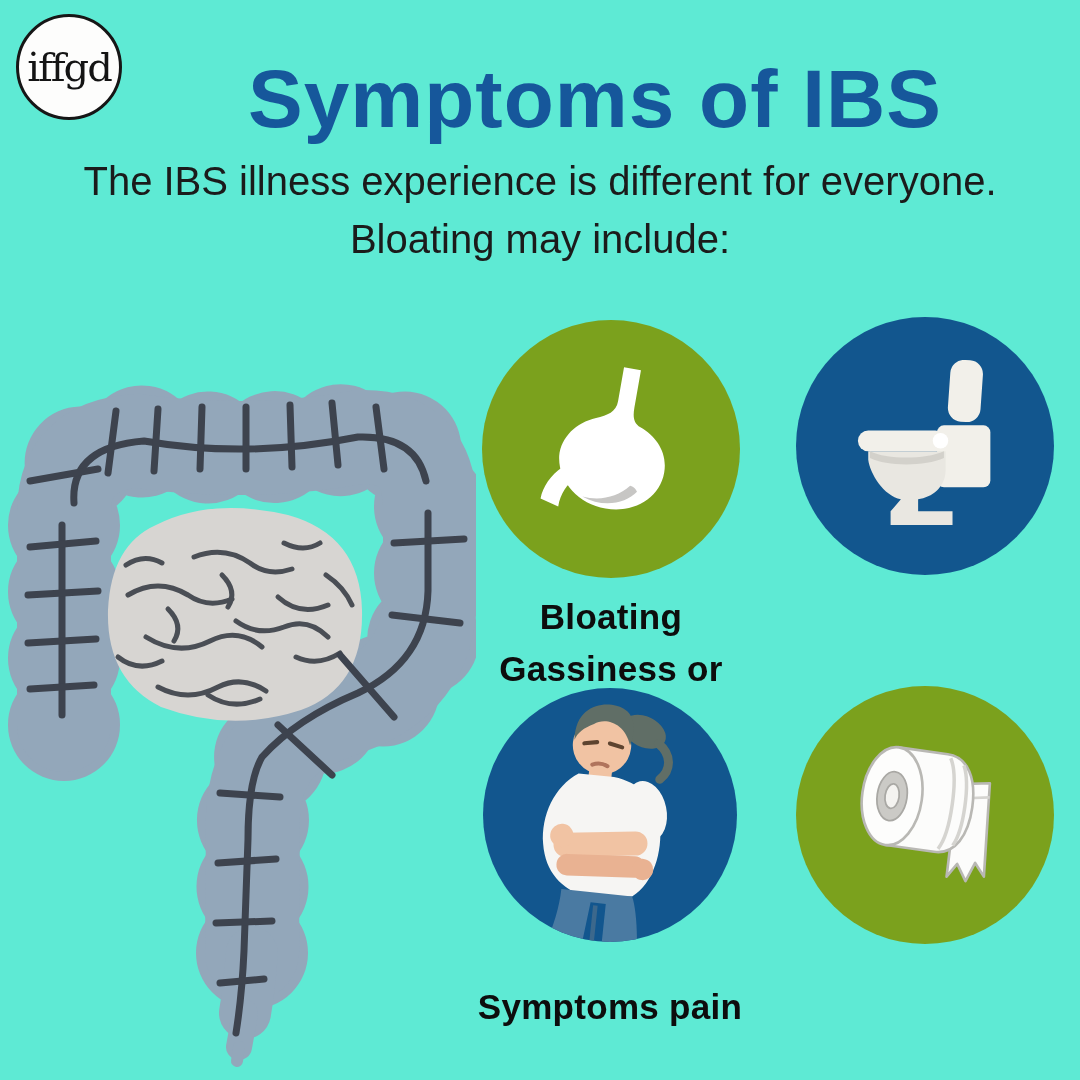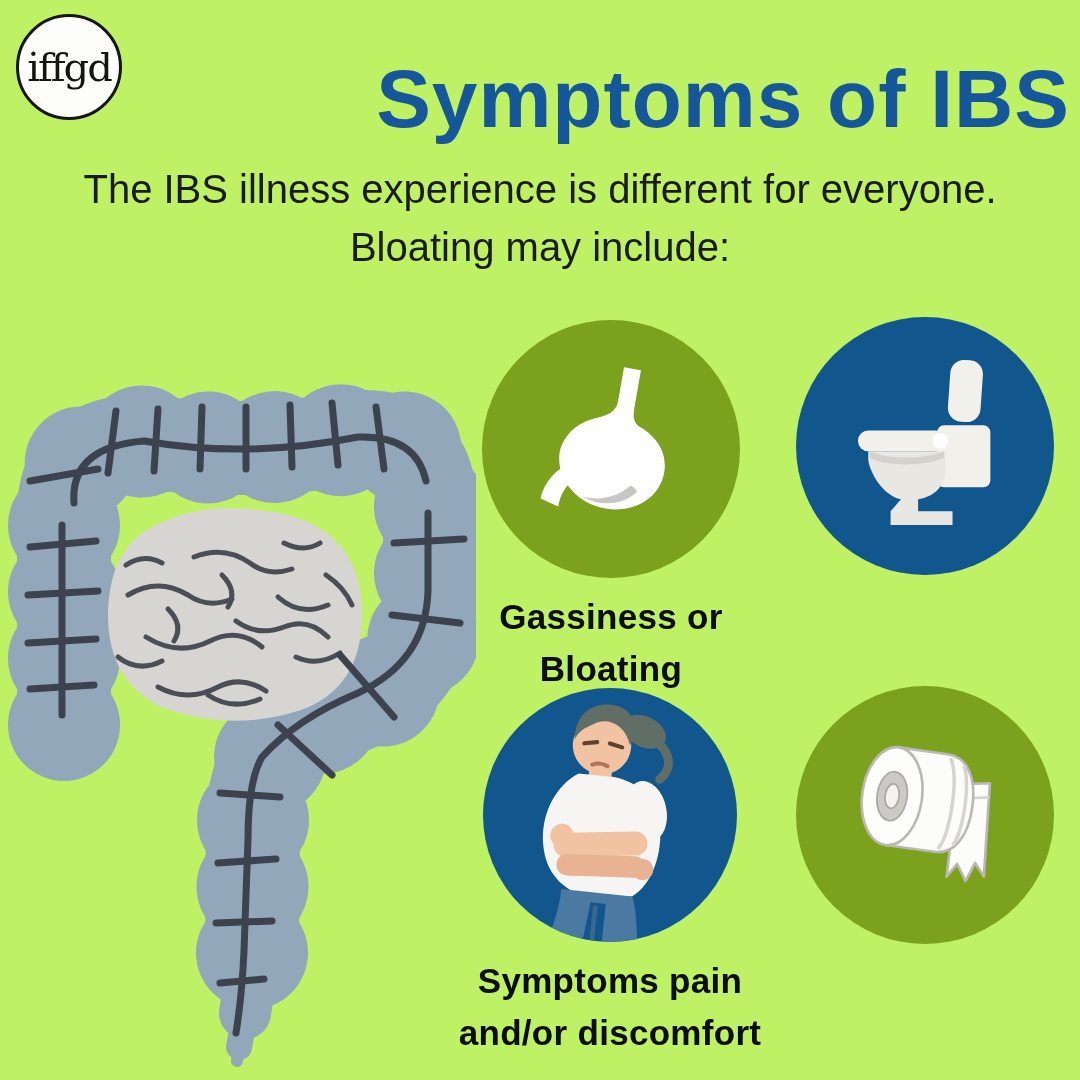--- a/index.html
+++ b/index.html
@@ -1,33 +1,33 @@
 <!DOCTYPE html>
 <html><head>
 <meta charset="utf-8">
 <style>
   html,body{margin:0;padding:0;background:#e6e6e6;}
   .canvas{
-    position:relative;width:1080px;height:1080px;background:#bef264;
+    position:relative;width:1080px;height:1080px;background:#5eead4;
     font-family:"Liberation Sans",sans-serif;overflow:hidden;margin:0 auto;
   }
   .logo{
     position:absolute;left:16px;top:14px;width:106px;height:106px;
     border:3px solid #161616;border-radius:50%;background:#fdfdfc;
     display:flex;align-items:center;justify-content:center;box-sizing:border-box;
   }
   .logo-text{
     font-family:"DejaVu Serif",serif;font-size:40px;color:#141414;letter-spacing:-2px;
   }
   h1.title{
-    position:absolute;left:120px;top:52px;width:950px;margin:0;text-align:right;
+    position:absolute;left:120px;top:52px;width:950px;margin:0;text-align:center;
     font-size:82px;font-weight:700;color:#16579b;letter-spacing:1px;
   }
   .subtitle{
-    position:absolute;left:0;top:160px;width:1080px;text-align:center;
+    position:absolute;left:0;top:152px;width:1080px;text-align:center;
     font-size:40px;color:#1b1b1b;line-height:1.45;font-weight:400;
   }
   .gut{position:absolute;left:-4px;top:375px;width:480px;height:700px;}
   .card{position:absolute;display:flex;flex-direction:column;align-items:center;}
   .circle{
     border-radius:50%;display:flex;align-items:center;justify-content:center;
     overflow:hidden;flex-shrink:0;
   }
   .circle.green{background:#7ba11d;}
   .circle.blue{background:#12568e;}
@@ -113,22 +113,22 @@
       <svg width="158" height="172" viewBox="0 0 100 110" xmlns="http://www.w3.org/2000/svg">
         <g transform="rotate(10 50 50)">
           <path d="M22,72 C16,78 12,86 12,94 L24,97 C24,89 27,82 32,77 Z" fill="#ffffff"></path>
           <path d="M50,2 L50,24 C50,31 45,34 38,37 C26,42 18,53 19,65 C21,81 36,93 54,93 C72,93 87,81 87,64
                    C87,51 78,42 67,38 C62,36 61,32 61,26 L61,2 Z" fill="#ffffff"></path>
           <path d="M67,76 C60,85 49,89 38,88 C52,93 66,88 72,79 C70,76 67,76 67,76 Z" fill="#c7c6c4"></path>
         </g>
       </svg>
     </div>
     <div class="label">
+      <div>Bloating</div>
       <div>Gassiness or</div>
-      <div>Bloating</div>
     </div>
   </div>
 
   <div class="card" style="left:764px;top:317px;width:322px">
     <div class="circle blue" style="width:258px;height:258px">
       <svg width="172" height="172" viewBox="0 0 100 100" xmlns="http://www.w3.org/2000/svg">
         <rect x="64" y="0" width="19" height="36" rx="8" fill="#f2f0ea" transform="rotate(4 73 18)"></rect>
         <rect x="57" y="38" width="31" height="36" rx="4" fill="#f2f0ea"></rect>
         <path d="M17,53 L62,53 L62,64 C62,74 54,80 46,81 L46,88 L66,88 L66,96 L30,96 L30,88 L36,81
                  C26,79 18,66 17,58 Z" fill="#e9e7e1"></path>
@@ -156,21 +156,20 @@
           <rect x="31" y="66" width="35" height="8.5" rx="4.2" fill="#e9b292" transform="rotate(-4 49 70)"></rect>
           <circle cx="32" cy="60" r="4.6" fill="#f1c3a3"></circle>
           <circle cx="65" cy="70" r="4.2" fill="#e9b292"></circle>
           <path d="M34,81 C34,89 32,97 30,104 L44,104 L46,85 L52,85 L52,104 L66,104 C66,96 64,85 62,81 Z" fill="#4a7aa2"></path>
           <path d="M48,86 L48,102" stroke="#3c688c" stroke-width="1.8"></path>
         </g>
       </svg>
     </div>
     <div class="label">
       <div>Symptoms pain</div>
-      <div>and/or discomfort</div>
     </div>
   </div>
 
   <div class="card" style="left:764px;top:686px;width:322px">
     <div class="circle green" style="width:258px;height:258px">
       <svg width="176" height="176" viewBox="0 0 100 100" xmlns="http://www.w3.org/2000/svg">
         <g transform="rotate(8 50 50)">
           <path d="M66,30 L84,27 L88,80 L82,73 L78,84 L72,75 L67,83 Z" fill="#fcfcfb" stroke="#b9b8b4" stroke-width="1.5" stroke-linejoin="round"></path>
           <path d="M68,38 L85,35" stroke="#d5d4d0" stroke-width="1.5" fill="none"></path>
           <path d="M30,14 L58,14 C70,14 76,26 76,42 C76,58 70,70 58,70 L30,70 Z" fill="#fcfcfb" stroke="#b9b8b4" stroke-width="1.5"></path>

